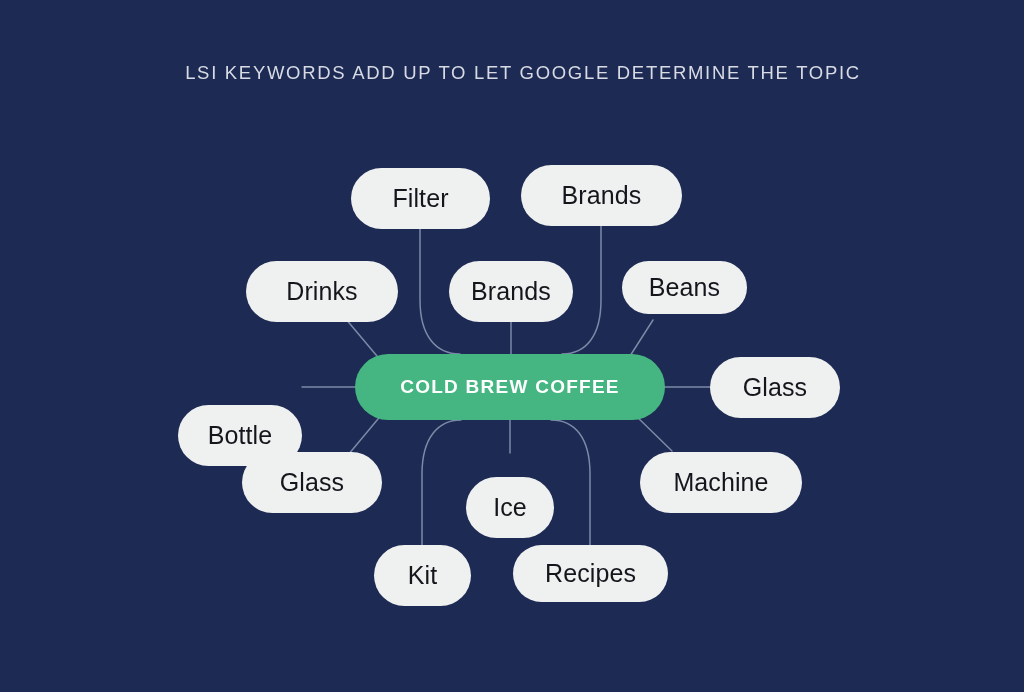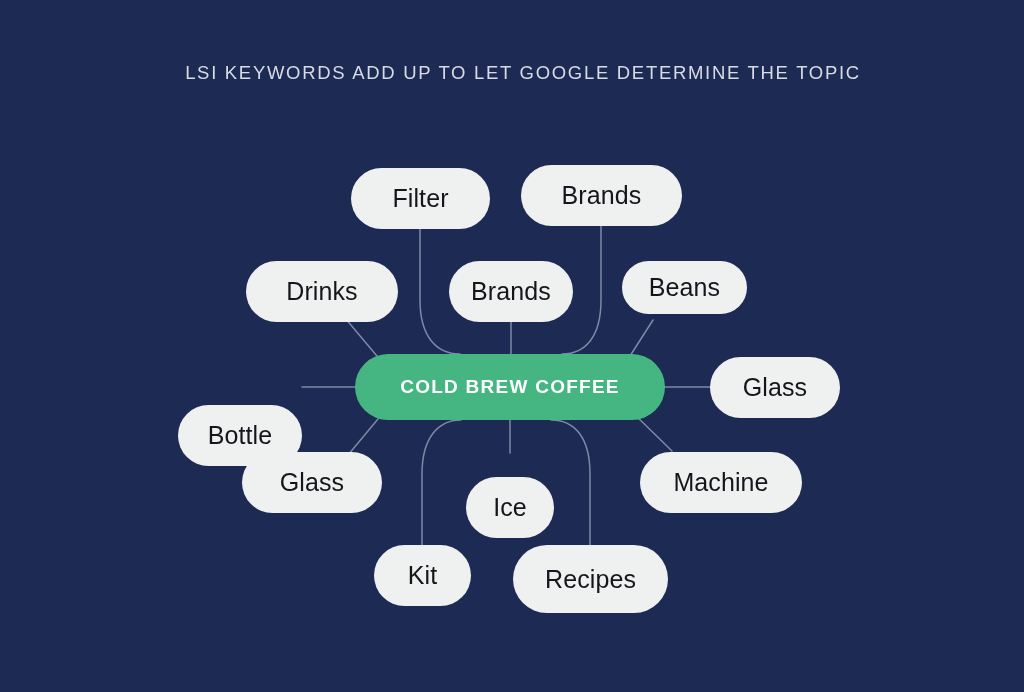--- a/index.html
+++ b/index.html
@@ -112,21 +112,21 @@
       </div>
       <div class="node" style="left: 466px; top: 453px; width: 88px; height: 61px; margin-top: 24px;">
         <span>Ice</span>
       </div>
       <div class="node" style="left: 640px; top: 452px; width: 162px; height: 61px;">
         <span>Machine</span>
       </div>
       <div class="node" style="left: 374px; top: 545px; width: 97px; height: 61px;">
         <span>Kit</span>
       </div>
-      <div class="node" style="left: 513px; top: 545px; width: 155px; height: 68px;">
+      <div class="node" style="left: 513px; top: 545px; width: 155px; height: 57px;">
         <span>Recipes</span>
       </div>
       <div class="node central" style="left: 355px; top: 354px; width: 310px; height: 66px;">
         <span>COLD BREW COFFEE</span>
       </div>
     </div>
 
 </div>
 
 </body></html>

